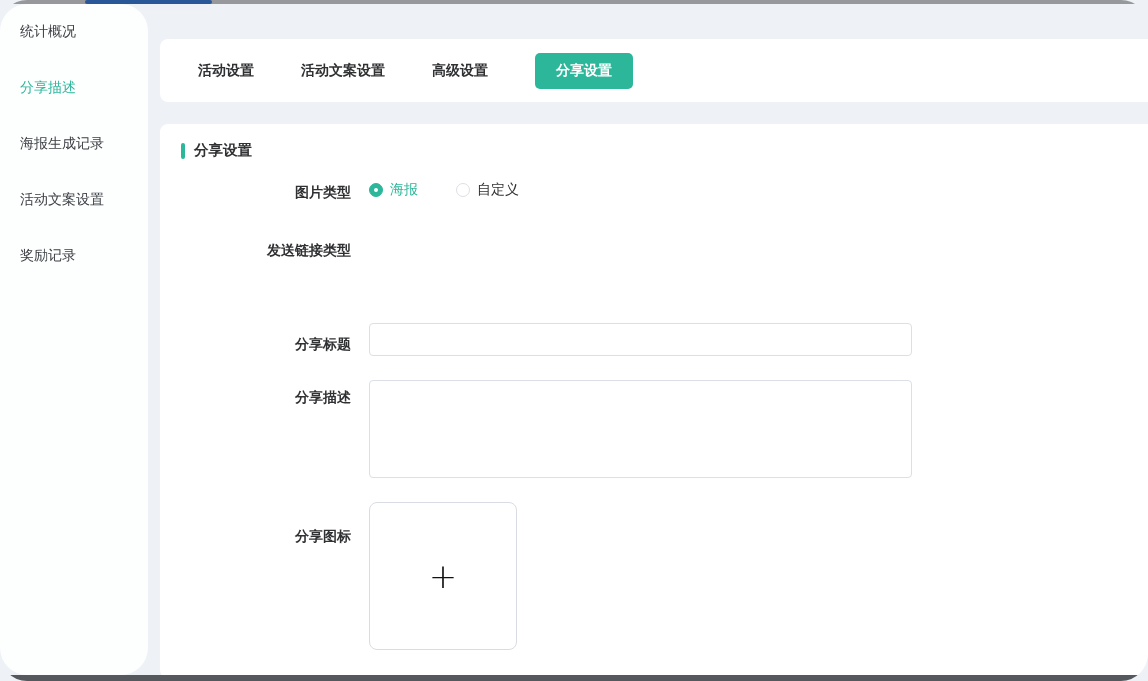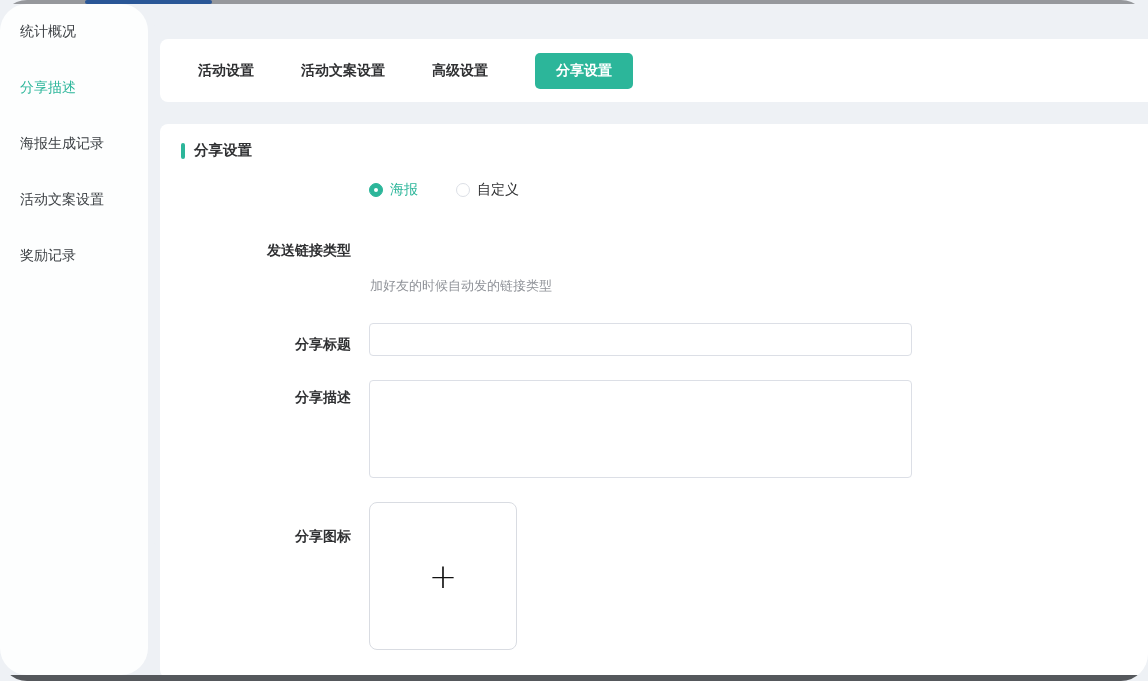--- a/index.html
+++ b/index.html
@@ -133,33 +133,33 @@
     <button class="tab active-btn">分享设置</button>
   </div>
 
   <div class="form-card">
 
     <div class="sec-head">
       <span class="sec-bar"></span>
       <span class="sec-title">分享设置</span>
     </div>
 
+    <div class="f-label" style="top: 60px;">图片类型</div>
     <div class="radio-row" style="top: 57px;">
       <div class="radio checked">
         <span class="radio-circle"></span>
         <span class="r-label">海报</span>
       </div>
       <div class="radio">
         <span class="radio-circle"></span>
         <span class="r-label">自定义</span>
       </div>
     </div>
 
     <div class="f-label" style="top: 118px;">发送链接类型</div>
-    <div class="hint" style="top: 153px;">加好友的时候自动发的链接类型</div>
 
     <div class="f-label" style="top: 212px;">分享标题</div>
     <input class="text-input" style="top: 199px;" type="text" value="">
 
     <div class="f-label" style="top: 265px;">分享描述</div>
     <textarea class="text-area" style="top: 256px;"></textarea>
 
     <div class="f-label" style="top: 404px;">分享图标</div>
     <div class="upload-box" style="top: 378px;">
       <span class="plus">+</span>

